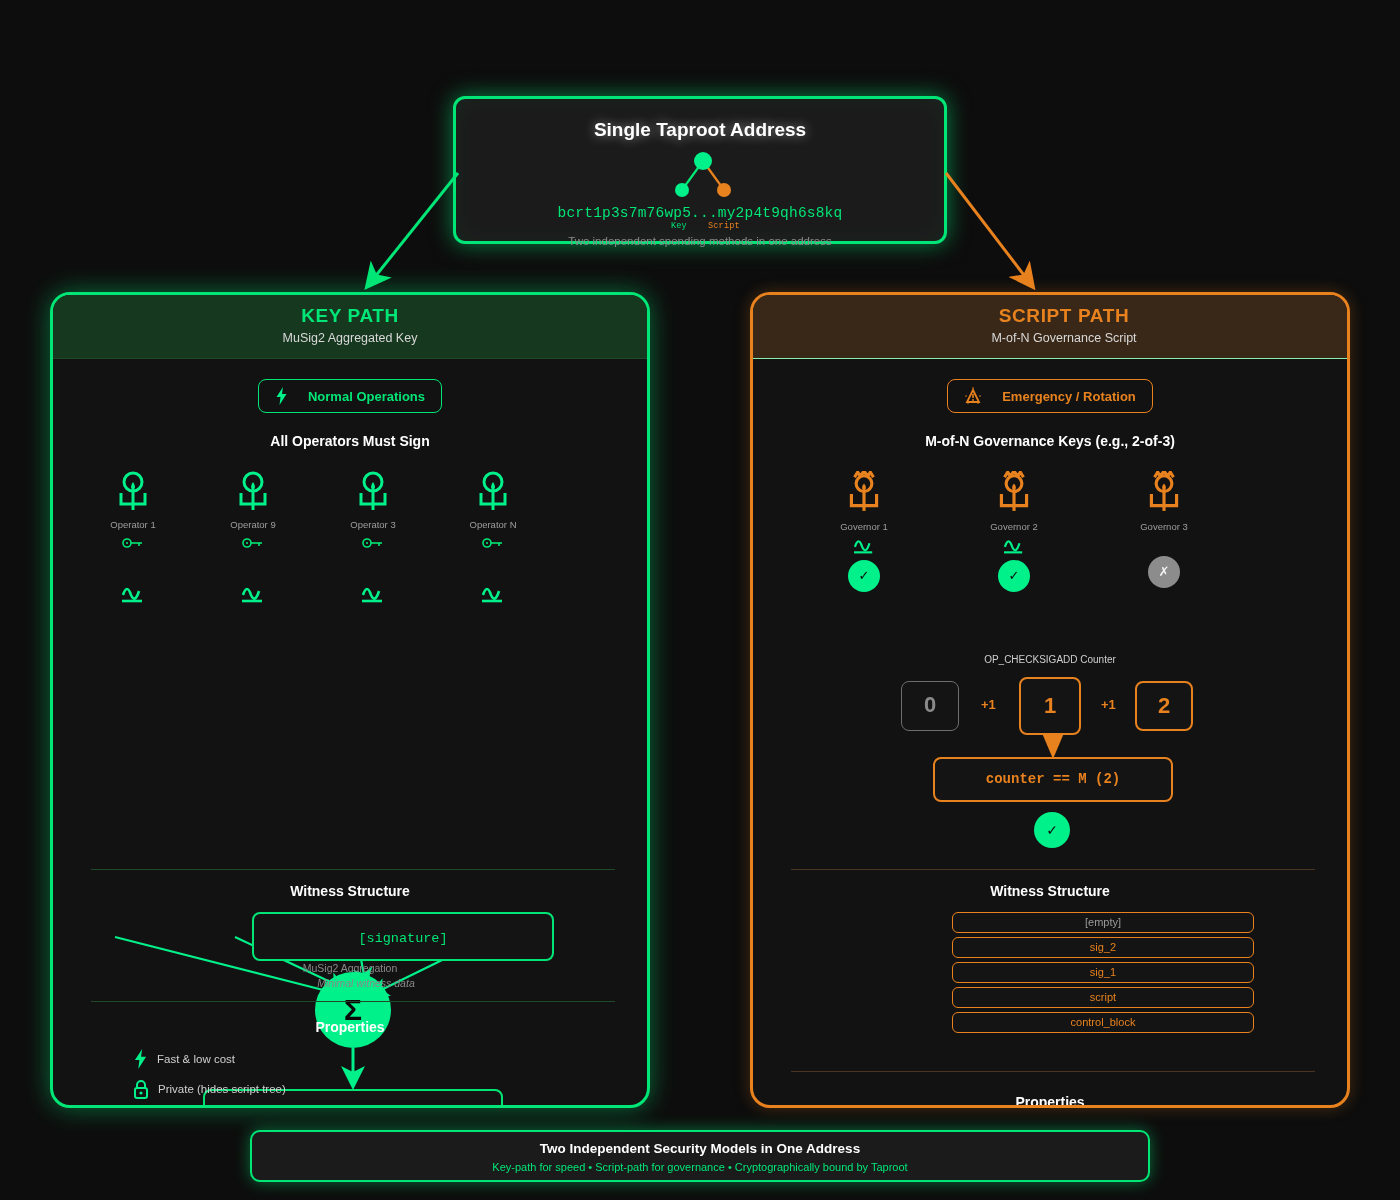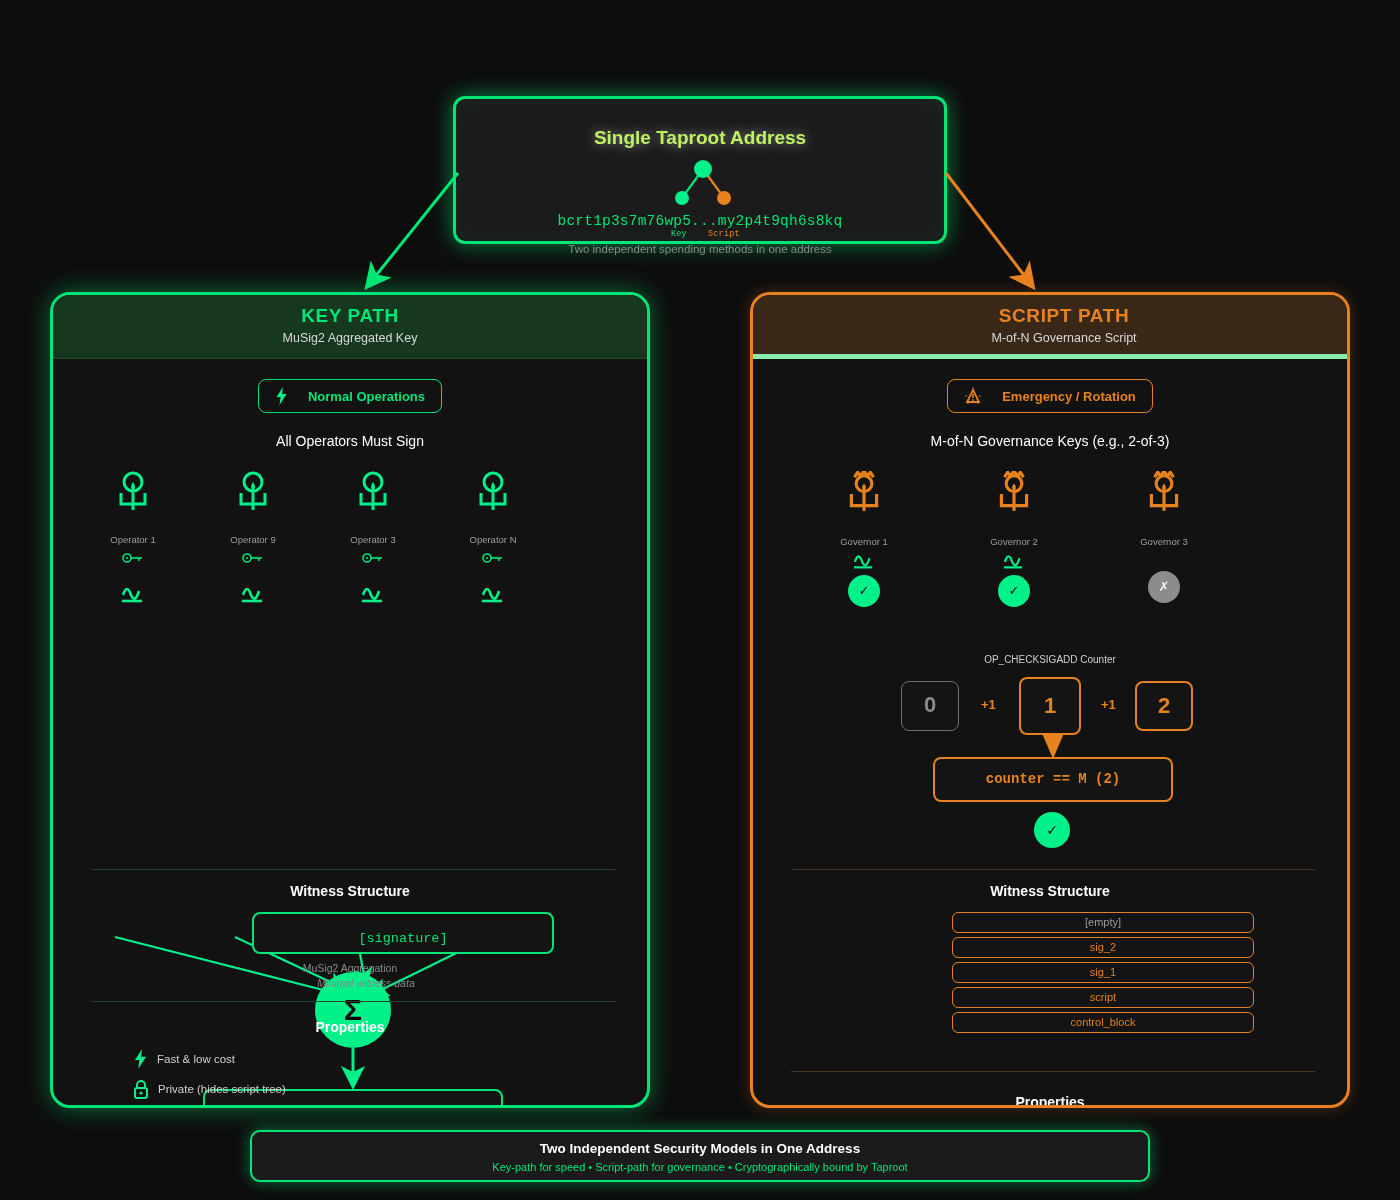--- a/index.html
+++ b/index.html
@@ -13,21 +13,21 @@
 
   
   .addr-card {
     position: absolute; left: 453px; top: 96px; width: 494px; height: 148px;
     border: 3px solid #00e676; border-radius: 12px;
     background: #1b1b1b;
     box-shadow: 0 0 22px rgba(0,230,118,.55), inset 0 0 26px rgba(0,230,118,.05);
     text-align: center;
   }
   .addr-title {
-    margin-top: 28px; font-size: 19px; font-weight: bold; color: #bef264;
+    margin-top: 20px; font-size: 19px; font-weight: bold; color: #ffffff;
     text-shadow: 0 0 12px rgba(255,255,255,.5);
   }
   .tree-wrap { position: relative; height: 58px; margin-top: 6px; }
   .addr-line {
     position: relative; font-family: "Liberation Mono", monospace;
     font-size: 14.5px; color: #00e676; letter-spacing: .2px;
   }
   .leaf-lbl { position: absolute; font-size: 8.5px; top: 16px; }
   .leaf-lbl.key { left: 215px; color: #00e676; }
   .leaf-lbl.script { left: 252px; color: #e8821e; }
@@ -40,39 +40,39 @@
   
   .panel { position: absolute; top: 292px; width: 600px; height: 816px;
            border-radius: 20px; overflow: hidden; background: #121212; }
   .panel.key   { left: 50px;  border: 3px solid #00e676;
                  box-shadow: 0 0 26px rgba(0,230,118,.45); }
   .panel.script{ left: 750px; border: 3px solid #e8821e;
                  box-shadow: 0 0 16px rgba(232,130,30,.28); }
 
   .panel-head { height: 64px; padding-top: 10px; text-align: center; }
   .panel.key .panel-head    { background: #16381f; border-bottom: 1px solid #1f4a2a; }
-  .panel.script .panel-head { background: #392818; border-bottom: 5px solid #86efac; padding-left: 28px; }
+  .panel.script .panel-head { background: #392818; border-bottom: 1px solid #86efac; padding-left: 28px; }
   .panel-title { font-size: 19px; font-weight: bold; letter-spacing: .6px; }
   .panel.key .panel-title    { color: #00e676; }
   .panel.script .panel-title { color: #e8821e; }
   .panel-sub { margin-top: 4px; font-size: 12.5px; color: #d8d8d8; }
 
   .panel-body { position: relative; padding-top: 20px; text-align: center; }
 
   .badge { display: inline-flex; align-items: center; gap: 20px;
            padding: 7px 16px; border-radius: 8px; font-size: 13px; font-weight: bold; }
   .badge.key    { border: 1.5px solid #00e676; color: #00e676; }
   .badge.script { border: 1.5px solid #e8821e; color: #e8821e; }
 
-  .section-title { margin-top: 20px; font-size: 14px; font-weight: normal; color: #ffffff; }
+  .section-title { margin-top: 20px; font-size: 14px; font-weight: bold; color: #ffffff; }
 
   
   .actors { position: relative; margin-top: 22px; height: 112px; }
   .actor  { position: absolute; width: 96px; text-align: center; }
-  .actor-name { margin-top: 19px; font-size: 9.5px; color: #9e9e9e; }
+  .actor-name { margin-top: 4px; font-size: 9.5px; color: #9e9e9e; }
   .key-ico { margin-top: 8px; }
 
   .sigrow { position: relative; height: 34px; }
   .sig-ico { position: absolute; width: 96px; text-align: center; }
 
   .musig-label { position: absolute; left: 0; right: 0; top: 603px;
                  font-size: 10.5px; color: #8a8a8a; text-align: center; }
 
   .sigma {
     position: absolute; left: 262px; top: 613px; width: 76px; height: 76px;
@@ -86,21 +86,21 @@
 
   .divider { position: absolute; height: 1px; }
   .divider.key    { background: #1f4a2a; }
   .divider.script { background: #4a3620; }
 
   .wit-head { position: absolute; left: 0; right: 0; font-size: 14px;
               font-weight: bold; color: #ffffff; text-align: center; }
 
   .wit-box { position: absolute; border-radius: 8px; background: #141414;
              font-family: "Liberation Mono", monospace; text-align: center; }
-  .wit-box.key { left: 199px; top: 553px; width: 302px; height: 42px;
+  .wit-box.key { left: 199px; top: 553px; width: 302px; height: 49px;
                  border: 2px solid #00e676; color: #00e676; font-size: 13.5px;
                  line-height: 49px; }
   .wit-row { position: absolute; left: 199px; width: 302px; height: 21px;
              border: 1.6px solid #e8821e; border-radius: 6px; background: #141414;
              color: #e8821e; font-size: 11px; line-height: 18px; }
   .wit-row.empty { color: #9a9a9a; }
 
   .wit-note { position: absolute; left: 0; right: 0; font-size: 10.5px;
               color: #8a8a8a; font-style: italic; text-align: center; margin-left: 32px; }
 

